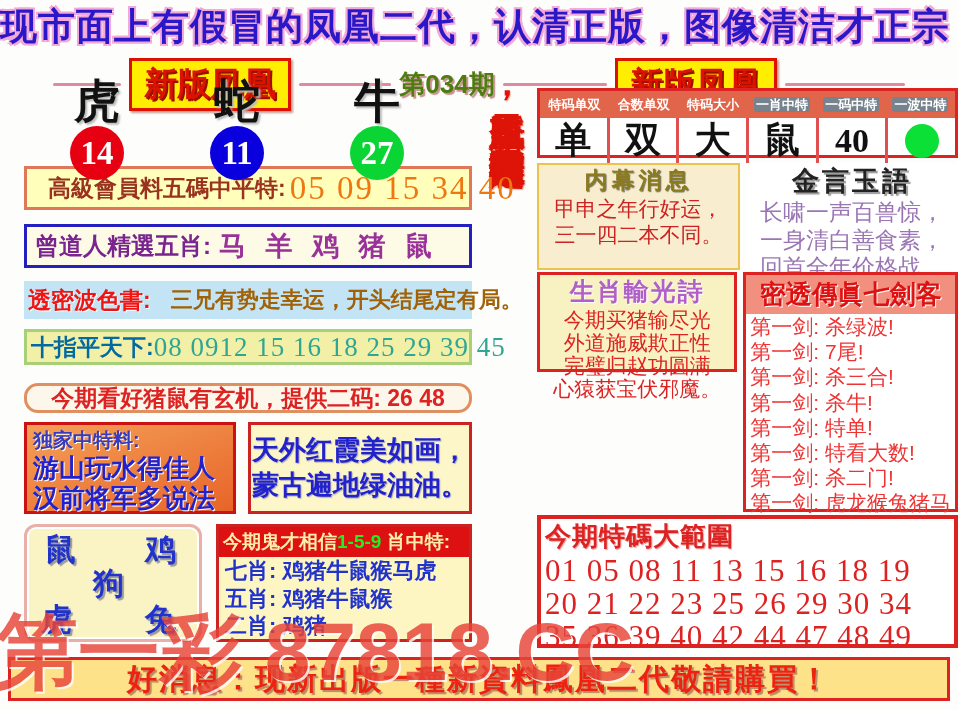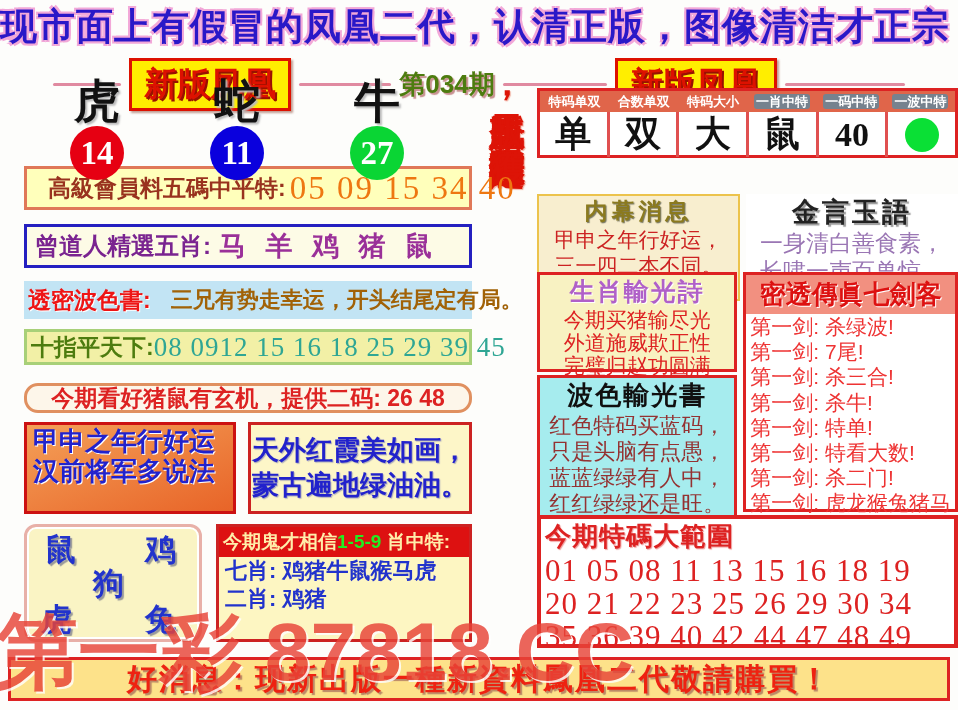--- a/index.html
+++ b/index.html
@@ -43,21 +43,21 @@
   .b-vip{top:0;height:44px;background:#ffffbb;border:3px solid #e07858;padding:0 6px;}
   .b-vip .lab{color:#99321e;font-weight:bold;font-size:23px;margin-left:15px;}
   .b-vip .val{color:#ee7711;font-size:33px;font-family:"Liberation Serif",serif;margin-left:4px;letter-spacing:2px;}
   .b-zeng{top:58px;height:44px;background:#fdfbe6;border:3px solid #2420c0;padding:0 8px;}
   .b-zeng .lab{color:#7a2490;font-weight:bold;font-size:24px;}
   .b-zeng .val{color:#9a3099;font-weight:bold;font-size:27px;margin-left:8px;letter-spacing:6px;}
   .b-bose{top:115px;height:38px;background:#c2e4f4;padding:0 4px;}
   .b-bose .lab{color:#ee1515;font-weight:bold;font-size:23px;text-shadow:1px 1px 0 #fff;}
   .b-bose .val{color:#a16207;font-weight:bold;font-size:22px;margin-left:20px;}
   .b-shizhi{top:163px;height:36px;background:#f2f0a6;border:3px solid #a8d078;padding:0 4px;}
-  .b-shizhi .lab{color:#4d7c0f;font-weight:bold;font-size:23px;}
+  .b-shizhi .lab{color:#0369a1;font-weight:bold;font-size:23px;}
   .b-shizhi .val{color:#2fa694;font-size:27px;font-family:"Liberation Serif",serif;letter-spacing:1px;}
   .b-erma{top:217px;height:30px;background:#fdf6ea;border:3px solid #e09060;border-radius:14px;
           color:#dd2222;font-weight:bold;font-size:23px;display:flex;align-items:center;justify-content:center;}
   .duo-row{top:256px;height:92px;display:flex;gap:12px;}
   .b-duojia{width:212px;box-sizing:border-box;background:linear-gradient(160deg,#f4a058,#e86428);
             border:3px solid #cc1111;padding:2px 6px;}
   .b-duojia .ttl{color:#3a3ac0;font-weight:bold;font-size:20px;text-shadow:1px 1px 0 #ffd;}
   .b-duojia .ln{color:#2222cc;font-weight:bold;font-size:26px;line-height:1.15;text-shadow:1px 1px 0 #fff;white-space:nowrap;}
   .b-poem{flex:1;box-sizing:border-box;background:#fdf6c8;border:3px solid#cc2222;display:flex;flex-direction:column;
           align-items:center;justify-content:center;}
@@ -67,38 +67,38 @@
              border:3px solid #e8b0a8;border-radius:12px;box-shadow:inset 0 0 0 2px #fff;}
   .sc{position:absolute;color:#2233cc;font-weight:bold;font-size:31px;text-shadow:2px 2px 1px #999;}
   .sc0{left:18px;top:2px;}.sc1{left:118px;top:2px;}.sc2{left:66px;top:36px;}.sc3{left:14px;top:72px;}.sc4{left:118px;top:72px;}
   .b-guicai{flex:1;box-sizing:border-box;background:#fdf6c2;border:3px solid #cc2222;display:flex;flex-direction:column;}
   .gc-head{background:#dd1111;color:#ffeeaa;font-weight:bold;font-size:19px;padding:2px 4px;white-space:nowrap;}
   .gc-head .hl{color:#22ee22;}
   .gc-row{color:#2233cc;font-weight:bold;font-size:22px;line-height:1.25;padding:0 6px;white-space:nowrap;}
   
   .rightcol{position:absolute;left:537px;top:88px;width:421px;}
   .r-table{position:absolute;top:0;left:0;width:421px;height:70px;border:3px solid #dd2222;box-sizing:border-box;background:#fff;}
-  .r-thead{display:flex;background:#e0654a;height:21px;align-items:center;}
+  .r-thead{display:flex;background:#e0654a;height:27px;align-items:center;}
   .r-th{flex:1;color:#fff;font-weight:bold;font-size:13px;text-align:center;white-space:nowrap;}
   .r-th.chip span{background:#76828e;border-radius:3px;padding:0 2px;}
   .r-tbody{display:flex;height:45px;}
   .r-td{flex:1;display:flex;align-items:center;justify-content:center;border-right:3px solid #e05050;
         font-size:36px;font-weight:bold;color:#111;}
   .r-td:last-child{border-right:none;}
   .r-td .num{font-family:"Liberation Serif",serif;font-size:34px;}
   .dot-green{width:34px;height:34px;border-radius:50%;background:#0ae035;display:inline-block;}
-  .r-row2{position:absolute;top:75px;left:0;width:421px;height:107px;display:flex;gap:6px;margin-top:31px;}
+  .r-row2{position:absolute;top:75px;left:0;width:421px;height:107px;display:flex;gap:6px;}
   .b-neimu{width:203px;box-sizing:border-box;background:#f8eecf;border:2px solid #ecc34c;padding:0 4px;text-align:center;}
   .b-neimu .ttl{color:#8b7a1e;font-weight:bold;font-size:23px;letter-spacing:4px;text-shadow:1px 1px 1px #776;}
   .b-neimu .ln{color:#cc2222;font-size:21px;line-height:1.25;white-space:nowrap;}
   .b-jinyan{flex:1;background:#fff;text-align:center;}
   .b-jinyan .ttl{color:#222;font-weight:bold;font-size:27px;letter-spacing:3px;text-shadow:2px 2px 1px #999;}
   .b-jinyan .ln{color:#9a76b4;font-size:23px;line-height:1.2;white-space:nowrap;}
   .r-row3{position:absolute;top:184px;left:0;width:421px;height:240px;display:flex;gap:6px;}
-  .r3-left{width:204px;display:flex;flex-direction:column;gap:3px;}
+  .r3-left{width:204px;display:flex;flex-direction:column;gap:10px;}
   .b-shengxiao{box-sizing:border-box;height:100px;background:#f8f2c2;border:3px solid #dd2222;text-align:center;}
   .b-shengxiao .ttl{color:#b060c8;font-weight:bold;font-size:25px;letter-spacing:2px;text-shadow:1px 1px 0 #fff;}
   .b-shengxiao .ln{color:#dd2222;font-size:21px;line-height:1.1;white-space:nowrap;}
   .b-boseshu{box-sizing:border-box;flex:1;background:#a6ecee;border:3px solid #dd2222;text-align:center;}
   .b-boseshu .ttl{color:#101010;font-weight:bold;font-size:26px;letter-spacing:2px;}
   .b-boseshu .ln{color:#943232;font-size:22px;line-height:1.18;white-space:nowrap;}
   .b-qijian{flex:1;box-sizing:border-box;background:#fff;border:3px solid #dd2222;display:flex;flex-direction:column;}
   .qj-head{background:#f29080;color:#dd1111;font-weight:bold;font-size:26px;text-align:center;
            padding:2px 0;text-shadow:1px 1px 0 #fff;white-space:nowrap;}
   .qj-row{color:#ee3333;font-size:21px;line-height:1.2;padding:0 4px;white-space:nowrap;}
@@ -171,21 +171,22 @@
 
     <div class="lbox b-shizhi row-line">
       <span class="lab">十指平天下:</span>
       <span class="val">08 0912 15 16 18 25 29 39 45</span>
     </div>
 
     <div class="lbox b-erma">今期看好猪鼠有玄机，提供二码: 26 48</div>
 
     <div class="lbox duo-row">
       <div class="b-duojia">
-        <div class="ln">甲申之年行好运</div>
+        <div class="ttl">独家中特料:</div>
+        <div class="ln">游山玩水得佳人</div>
         <div class="ln">汉前将军多说法</div>
       </div>
       <div class="b-poem">
         <div class="ln">天外红霞美如画，</div>
         <div class="ln">蒙古遍地绿油油。</div>
       </div>
     </div>
 
     <div class="lbox bottom-row">
       <div class="b-scatter">
@@ -195,20 +196,24 @@
         <span class="sc sc3">虎</span>
         <span class="sc sc4">兔</span>
       </div>
       <div class="b-guicai">
         <div class="gc-head">
           <span>今期鬼才相信</span><span class="hl">1-5-9</span><span> 肖中特:</span>
         </div>
         <div class="gc-row">
           <span>七肖:</span>
           <span>鸡猪牛鼠猴马虎</span>
+        </div>
+        <div class="gc-row">
+          <span>五肖:</span>
+          <span>鸡猪牛鼠猴</span>
         </div>
         <div class="gc-row">
           <span>二肖:</span>
           <span>鸡猪</span>
         </div>
       </div>
     </div>
   </div>
 
   <div class="rightcol">
@@ -237,41 +242,34 @@
     </div>
 
     <div class="r-row2">
       <div class="b-neimu">
         <div class="ttl">内幕消息</div>
         <div class="ln">甲申之年行好运，</div>
         <div class="ln">三一四二本不同。</div>
       </div>
       <div class="b-jinyan">
         <div class="ttl">金言玉語</div>
+        <div class="ln">长啸一声百兽惊，</div>
         <div class="ln">一身清白善食素，</div>
-        <div class="ln">长啸一声百兽惊，</div>
         <div class="ln">回首全年价格战。</div>
       </div>
     </div>
 
     <div class="r-row3">
       <div class="r3-left">
         <div class="b-shengxiao">
           <div class="ttl">生肖輸光詩</div>
           <div class="ln">今期买猪输尽光</div>
           <div class="ln">外道施威欺正性</div>
           <div class="ln">完璧归赵功圆满</div>
           <div class="ln">心猿获宝伏邪魔。</div>
-        </div>
-        <div class="b-boseshu">
-          <div class="ttl">波色輸光書</div>
-          <div class="ln">红色特码买蓝码，</div>
-          <div class="ln">只是头脑有点愚，</div>
-          <div class="ln">蓝蓝绿绿有人中，</div>
-          <div class="ln">红红绿绿还是旺。</div>
         </div>
       </div>
       <div class="b-qijian">
         <div class="qj-head">密透傳眞七劍客</div>
         <div class="qj-row"><span>第一剑:</span> <span>杀绿波!</span></div>
         <div class="qj-row"><span>第一剑:</span> <span>7尾!</span></div>
         <div class="qj-row"><span>第一剑:</span> <span>杀三合!</span></div>
         <div class="qj-row"><span>第一剑:</span> <span>杀牛!</span></div>
         <div class="qj-row"><span>第一剑:</span> <span>特单!</span></div>
         <div class="qj-row"><span>第一剑:</span> <span>特看大数!</span></div>

